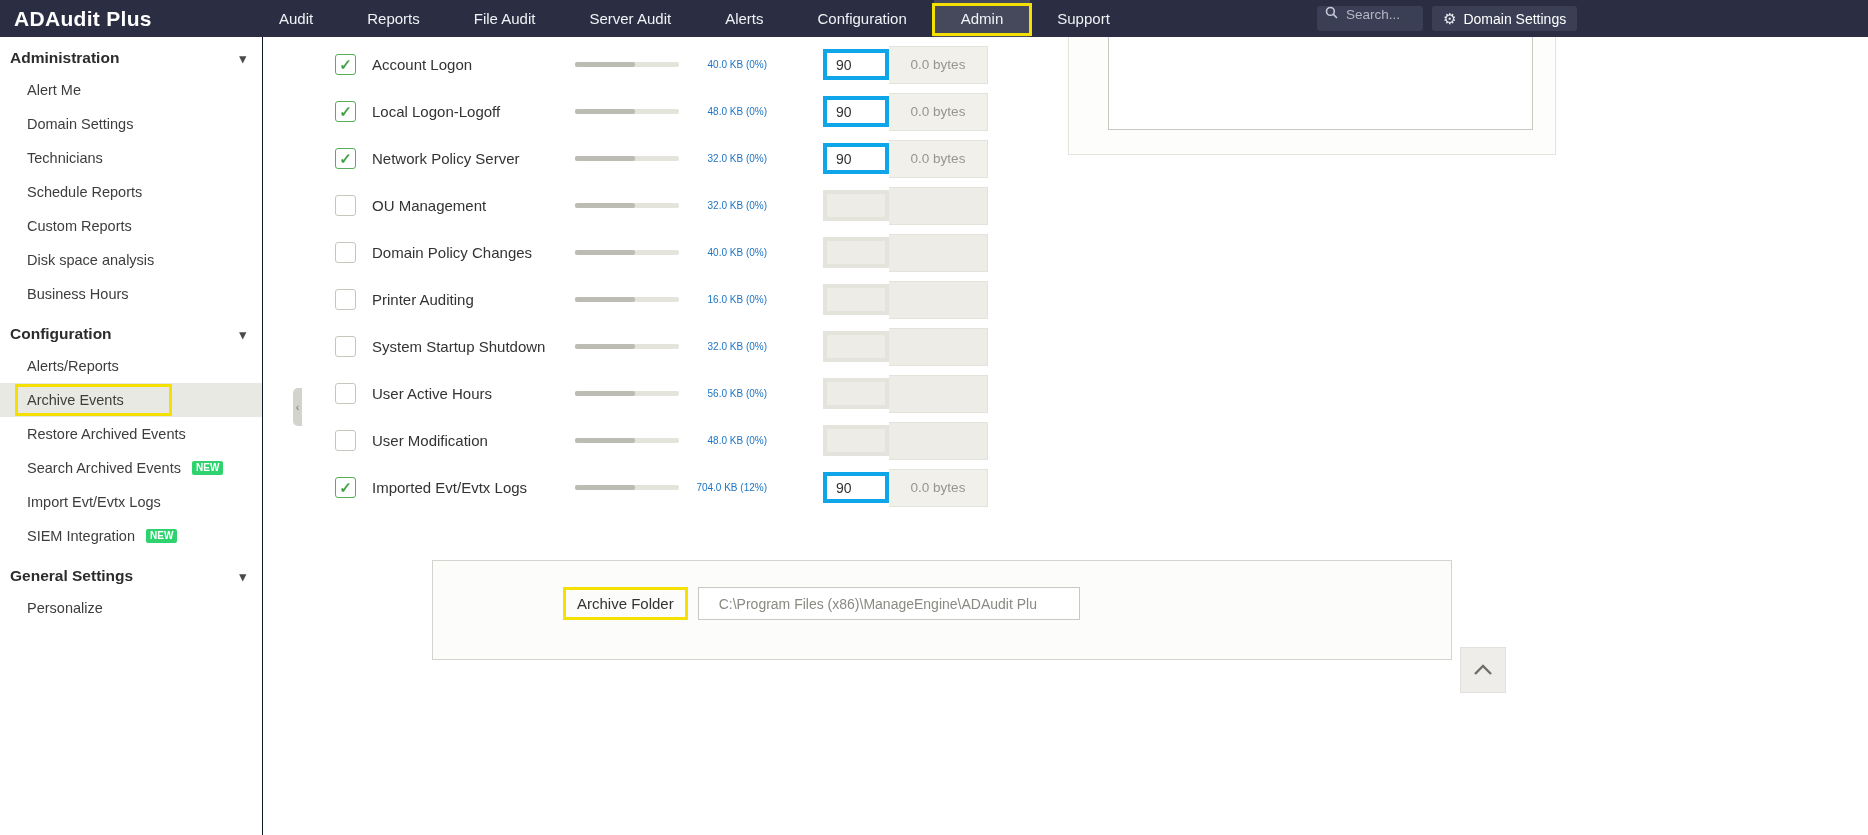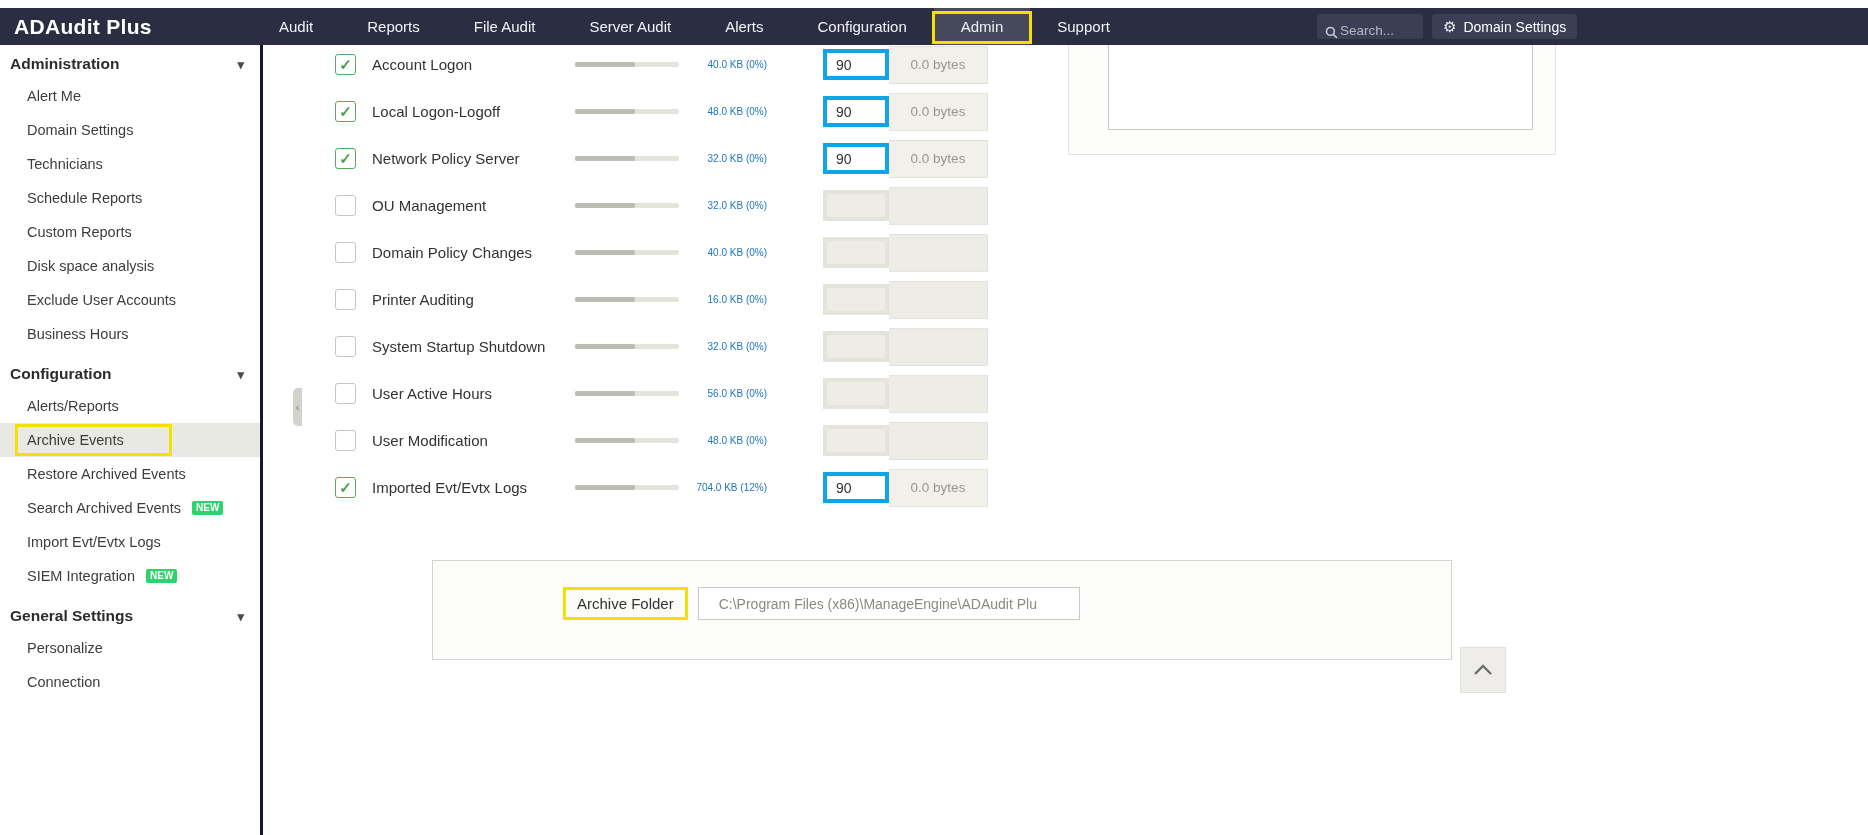--- a/index.html
+++ b/index.html
@@ -4,58 +4,58 @@
 <style>
   * { box-sizing: border-box; }
   html,body { margin:0; padding:0; }
   body {
     width:1868px; height:835px; overflow:hidden; position:relative;
     background:#ffffff; font-family:"Liberation Sans", sans-serif;
   }
 
   
   .topbar {
-    position:absolute; left:0; top:8px; right:0; height:37px;
+    position:absolute; left:0; top:0; right:0; height:37px;
     background:#2b2e43; display:flex; align-items:center; z-index:20;
   }
   .logo {
     color:#ffffff; font-size:21px; font-weight:bold; margin-left:14px;
     letter-spacing:.3px; white-space:nowrap;
   }
   .nav { position:absolute; left:252px; top:0; height:37px; display:flex; }
   .nav-item {
     color:#f1f2f6; font-size:15px; line-height:37px; padding:0 27px;
     white-space:nowrap; cursor:pointer; position:relative;
   }
   .nav-item.active { background:rgba(255,255,255,.13); }
   .nav-item.annotated::after {
     content:""; position:absolute; left:-2px; right:-2px; top:3px; bottom:1px;
     border:3px solid #f5e003; pointer-events:none;
   }
   .search-box {
     position:absolute; left:1317px; top:6px; width:106px; height:25px;
-    background:#3b3f55; border-radius:3px; display:flex; align-items:flex-end;
-    padding:0 8px; 
+    background:#3b3f55; border-radius:3px; display:flex; align-items:flex-start;
+    padding:0 8px; gap:6px;
   }
   .search-input {
     background:transparent; border:none; outline:none; width:70px;
     color:#c3c6d2; font-size:13.5px; font-family:"Liberation Sans", sans-serif;
   }
   .search-input::placeholder { color:#b4b7c4; }
   .domain-settings {
     position:absolute; left:1432px; top:6px; height:25px; background:#3b3f55;
     border-radius:3px; display:flex; align-items:center; gap:7px;
     padding:0 11px; color:#ffffff; font-size:14px; cursor:pointer; white-space:nowrap;
   }
   .gear { font-size:15px; color:#e8e9ef; line-height:1; }
 
   
   .sidebar {
     position:absolute; left:0; top:37px; bottom:0; width:263px;
-    background:#ffffff; border-right:3px solid #0f172a; padding-top:12px;
+    background:#ffffff; border-right:1px solid #0f172a; padding-top:6px;
   }
   .section-title {
     height:30px; margin-top:8px; display:flex; align-items:center;
     justify-content:space-between; padding:0 16px 0 10px;
     font-size:15.5px; font-weight:bold; color:#2c2c2c; cursor:pointer;
   }
   .section-title:first-child { margin-top:0; }
   .chev { font-size:13px; color:#4a4a4a; }
   .side-item {
     height:34px; line-height:34px; padding-left:27px; font-size:14.5px;
@@ -175,21 +175,20 @@
   <div class="section-title">
     <span>Administration</span>
     <span class="chev">▾</span>
   </div>
   <div class="side-item">Alert Me</div>
   <div class="side-item">Domain Settings</div>
   <div class="side-item">Technicians</div>
   <div class="side-item">Schedule Reports</div>
   <div class="side-item">Custom Reports</div>
   <div class="side-item">Disk space analysis</div>
-  <div class="side-item">Exclude User Accounts</div>
   <div class="side-item">Business Hours</div>
 
   <div class="section-title">
     <span>Configuration</span>
     <span class="chev">▾</span>
   </div>
   <div class="side-item">Alerts/Reports</div>
   <div class="side-item selected">
     <span class="annotate-overlay"></span>
     <span>Archive Events</span>
@@ -203,21 +202,20 @@
   <div class="side-item">
     <span>SIEM Integration</span>
     <span class="badge">NEW</span>
   </div>
 
   <div class="section-title">
     <span>General Settings</span>
     <span class="chev">▾</span>
   </div>
   <div class="side-item">Personalize</div>
-  <div class="side-item">Connection</div>
 </div>
 
 <div class="collapse-handle">‹</div>
 
 <div class="content">
 
   <div class="tr-panel">
     <div class="tr-inner"></div>
   </div>
 

